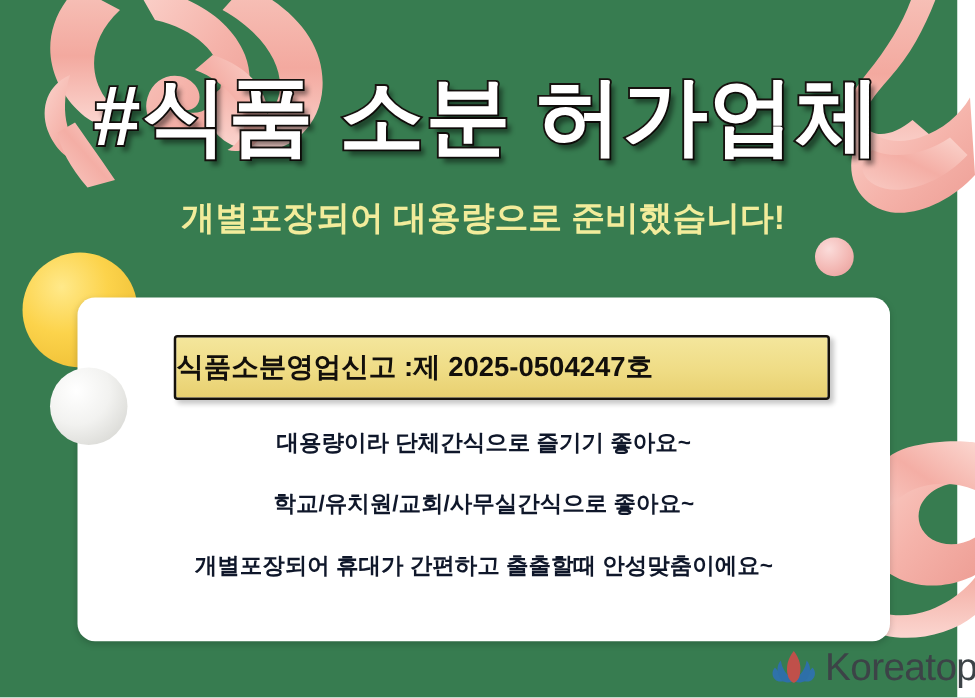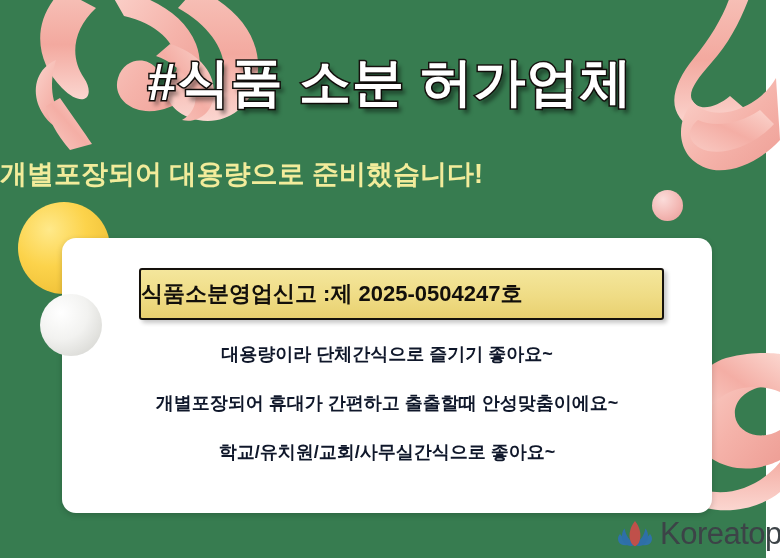--- a/index.html
+++ b/index.html
@@ -55,34 +55,34 @@
     left: 652px; top: 190px;
     width: 31px; height: 31px;
     background: radial-gradient(circle at 36% 30%, #FBDCDA 0%, #F3B8B4 55%, #E79B98 100%);
   }
   
   .title {
     position: absolute;
     left: 0; top: 48px;
     width: 780px;
     text-align: center;
-    font-size: 52px;
+    font-size: 68px;
     font-weight: bold;
     letter-spacing: 1px;
     color: #ffffff;
     -webkit-text-stroke: 3px #17120f;
     paint-order: stroke fill;
     text-shadow: 4px 5px 4px rgba(0,0,0,0.45);
     white-space: nowrap;
   }
   .subtitle {
     position: absolute;
     left: 0; top: 156px;
     width: 628px;
-    text-align: left;
+    text-align: right;
     font-size: 27px;
     font-weight: bold;
     color: #F2EC9B;
     white-space: nowrap;
   }
   
   .card {
     position: absolute;
     left: 62px; top: 238px;
     width: 650px; height: 275px;
@@ -200,22 +200,22 @@
 
   <div class="title">#식품 소분 허가업체</div>
   <div class="subtitle">개별포장되어 대용량으로 준비했습니다!</div>
 
   <div class="badge">
     <span class="badge-text">식품소분영업신고 :제 2025-0504247호</span>
   </div>
 
   <div class="bullets">
     <div class="bullet">대용량이라 단체간식으로 즐기기 좋아요~</div>
+    <div class="bullet">학교/유치원/교회/사무실간식으로 좋아요~</div>
     <div class="bullet">개별포장되어 휴대가 간편하고 출출할때 안성맞춤이에요~</div>
-    <div class="bullet">학교/유치원/교회/사무실간식으로 좋아요~</div>
   </div>
 
   <div class="brand">
     <svg class="brand-mark" viewBox="0 0 40 32" xmlns="http://www.w3.org/2000/svg">
       <path d="M4,16 C1,19 1,24 5,27 C9,29 14,28 16,25 C12,24 8,21 4,16 Z" fill="#2F72A9"></path>
       <path d="M36,16 C39,19 39,24 35,27 C31,29 26,28 24,25 C28,24 32,21 36,16 Z" fill="#2F72A9"></path>
       <path d="M9,10 C5,14 5,22 10,27 C14,30 19,29 20,26 C14,23 10,17 9,10 Z" fill="#2E6FA8"></path>
       <path d="M31,10 C35,14 35,22 30,27 C26,30 21,29 20,26 C26,23 30,17 31,10 Z" fill="#2E6FA8"></path>
       <path d="M20,2 C15,8 13,16 15,23 C16,27 19,29 20,29 C21,29 24,27 25,23 C27,16 25,8 20,2 Z" fill="#C0504A"></path>
     </svg>

